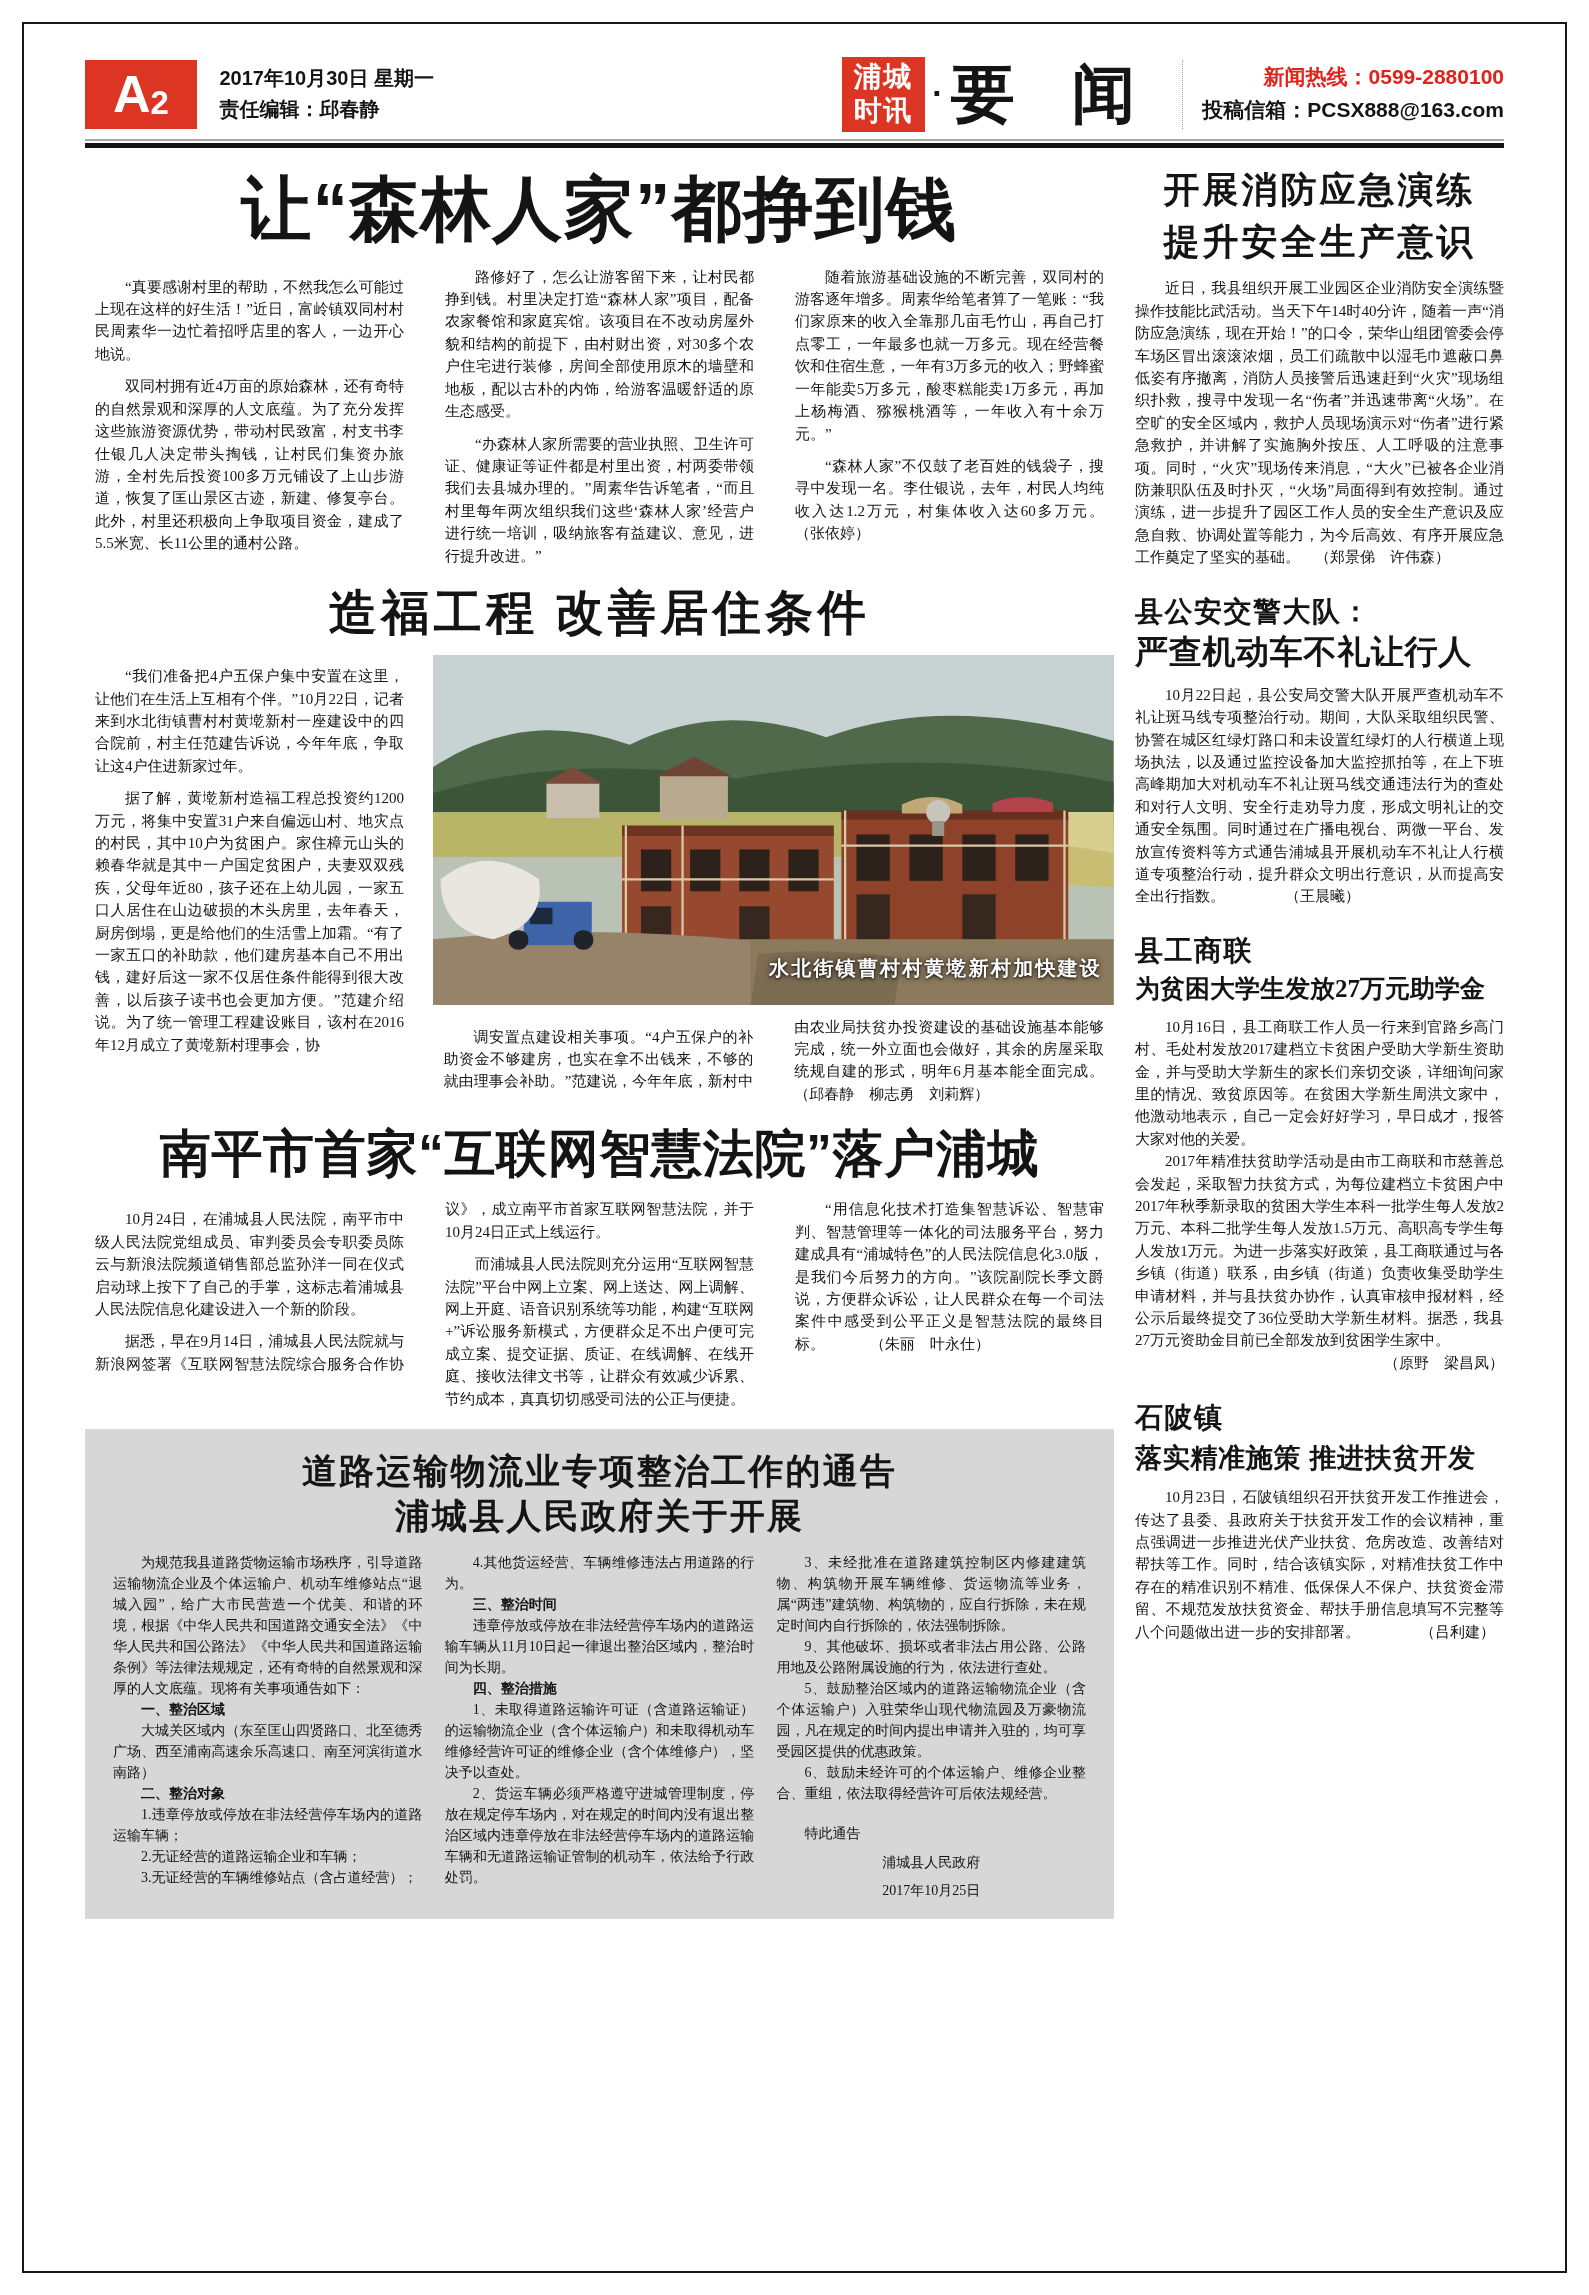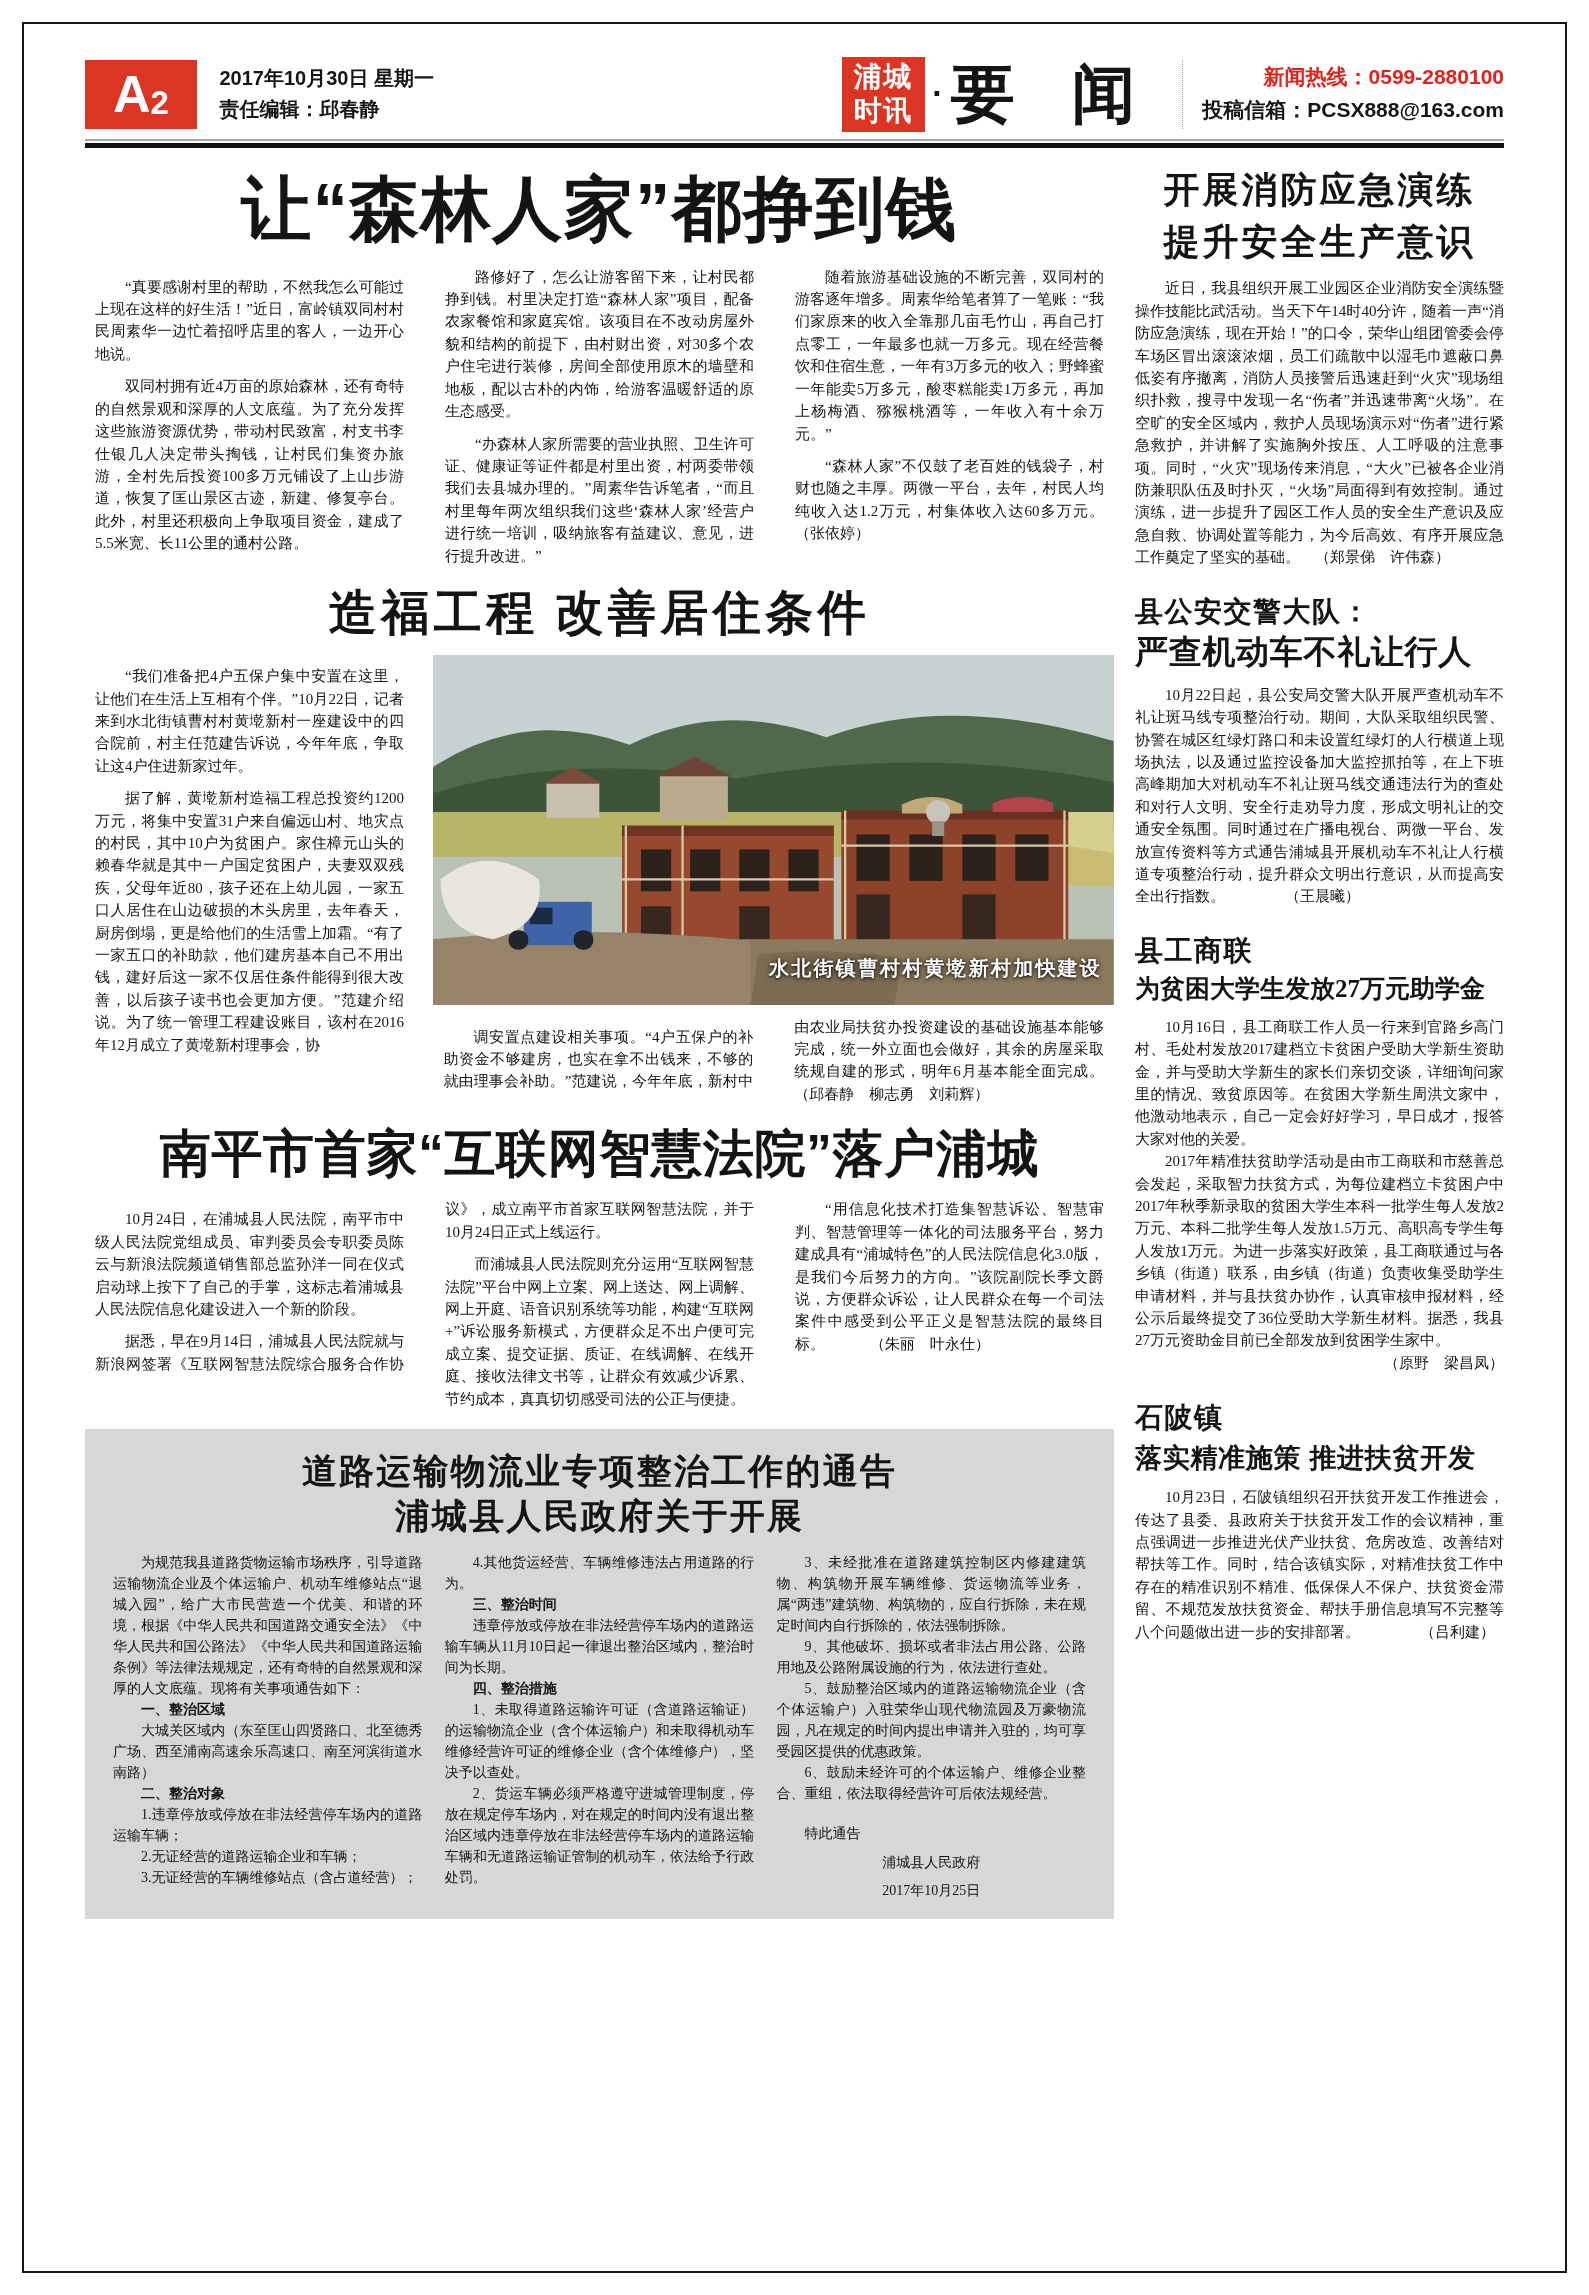--- a/index.html
+++ b/index.html
@@ -129,21 +129,21 @@
       <div class="mainleft">
 
         <div>
           <div class="h-main">让“森林人家”都挣到钱</div>
           <div class="btxt cols3">
               <p>“真要感谢村里的帮助，不然我怎么可能过上现在这样的好生活！”近日，富岭镇双同村村民周素华一边忙着招呼店里的客人，一边开心地说。</p>
               <p>双同村拥有近4万亩的原始森林，还有奇特的自然景观和深厚的人文底蕴。为了充分发挥这些旅游资源优势，带动村民致富，村支书李仕银几人决定带头掏钱，让村民们集资办旅游，全村先后投资100多万元铺设了上山步游道，恢复了匡山景区古迹，新建、修复亭台。此外，村里还积极向上争取项目资金，建成了5.5米宽、长11公里的通村公路。</p>
               <p>路修好了，怎么让游客留下来，让村民都挣到钱。村里决定打造“森林人家”项目，配备农家餐馆和家庭宾馆。该项目在不改动房屋外貌和结构的前提下，由村财出资，对30多个农户住宅进行装修，房间全部使用原木的墙壁和地板，配以古朴的内饰，给游客温暖舒适的原生态感受。</p>
               <p>“办森林人家所需要的营业执照、卫生许可证、健康证等证件都是村里出资，村两委带领我们去县城办理的。”周素华告诉笔者，“而且村里每年两次组织我们这些‘森林人家’经营户进行统一培训，吸纳旅客有益建议、意见，进行提升改进。”</p>
               <p>随着旅游基础设施的不断完善，双同村的游客逐年增多。周素华给笔者算了一笔账：“我们家原来的收入全靠那几亩毛竹山，再自己打点零工，一年最多也就一万多元。现在经营餐饮和住宿生意，一年有3万多元的收入；野蜂蜜一年能卖5万多元，酸枣糕能卖1万多元，再加上杨梅酒、猕猴桃酒等，一年收入有十余万元。”</p>
-              <p>“森林人家”不仅鼓了老百姓的钱袋子，村财也随之丰厚。两微一平台，去年，村民人均纯收入达1.2万元，村集体收入达60多万元。　　　（张依婷）</p>
+              <p>“森林人家”不仅鼓了老百姓的钱袋子，搜寻中发现一名。李仕银说，去年，村民人均纯收入达1.2万元，村集体收入达60多万元。　　　（张依婷）</p>
             </div>
         </div>
 
         <div>
           <div class="h-serif">造福工程  改善居住条件</div>
           <div class="housing-flex">
             <div class="btxt housing-left">
                 <p>“我们准备把4户五保户集中安置在这里，让他们在生活上互相有个伴。”10月22日，记者来到水北街镇曹村村黄墘新村一座建设中的四合院前，村主任范建告诉说，今年年底，争取让这4户住进新家过年。</p>
                 <p>据了解，黄墘新村造福工程总投资约1200万元，将集中安置31户来自偏远山村、地灾点的村民，其中10户为贫困户。家住樟元山头的赖春华就是其中一户国定贫困户，夫妻双双残疾，父母年近80，孩子还在上幼儿园，一家五口人居住在山边破损的木头房里，去年春天，厨房倒塌，更是给他们的生活雪上加霜。“有了一家五口的补助款，他们建房基本自己不用出钱，建好后这一家不仅居住条件能得到很大改善，以后孩子读书也会更加方便。”范建介绍说。为了统一管理工程建设账目，该村在2016年12月成立了黄墘新村理事会，协</p>
               </div>

